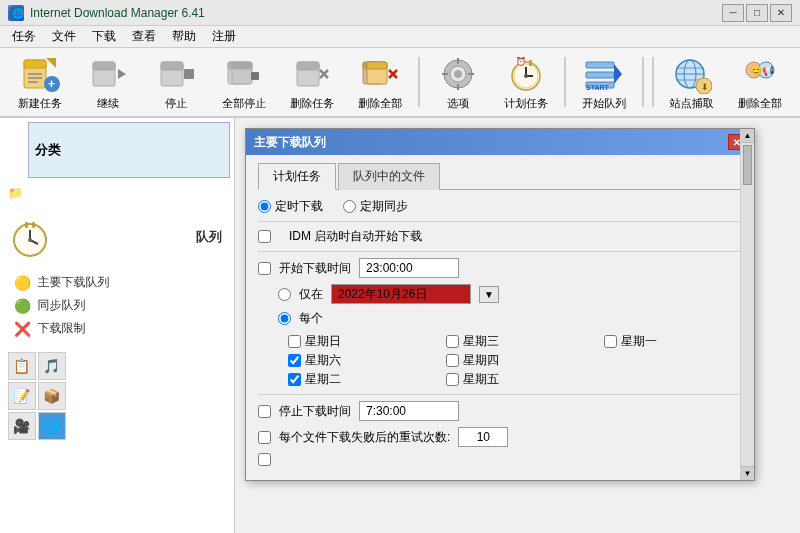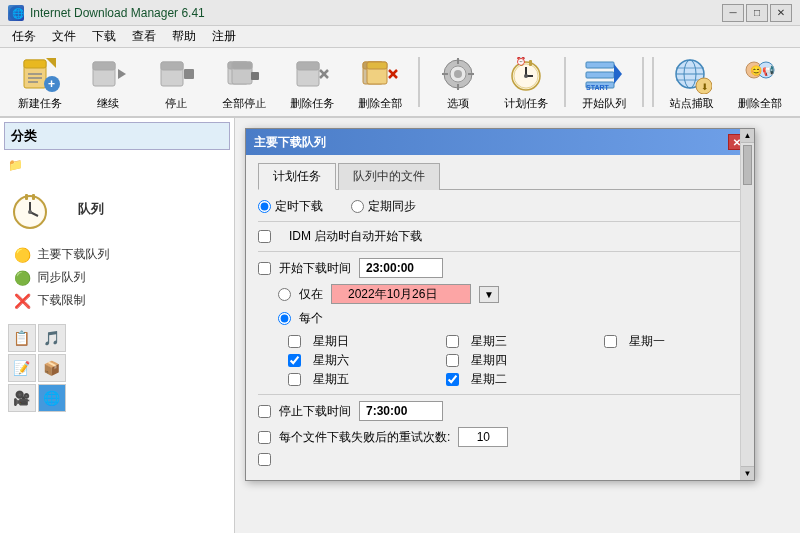--- a/index.html
+++ b/index.html
@@ -116,25 +116,26 @@
     
     .sidebar {
       width: 235px;
       background: #fff;
       border-right: 1px solid #ccc;
       padding: 4px;
     }
     .sidebar-header {
       font-size: 13px;
       font-weight: bold;
-      padding: 4px 6px;
+      padding: 18px 6px;
       color: #000;
       background: #e0eef8;
       border: 1px solid #aac;
       margin-bottom: 4px;
+      margin-left: 24px;
     }
     .sidebar-tree {
       padding: 2px 0;
     }
     .tree-root {
       display: flex;
       align-items: center;
       padding: 2px 4px;
       font-size: 12px;
       color: #333;
@@ -231,21 +232,21 @@
       border-bottom: 1px solid #f0f0f0;
       color: #000;
       font-weight: normal;
       z-index: 1;
     }
 
     
     .radio-row {
       display: flex;
       align-items: flex-end;
-      gap: 28px;
+      gap: 20px;
       margin: 1px 0;
     }
     .radio-label {
       display: flex;
       align-items: center;
       gap: 4px;
       cursor: pointer;
       font-size: 12px;
     }
 
@@ -263,54 +264,53 @@
       display: flex;
       align-items: center;
       gap: 8px;
       margin: 6px 0;
       font-size: 12px;
     }
     .time-input {
       border: 1px solid #999;
       background: #fff;
       padding: 2px 6px;
-      width: 84px;
+      width: 100px;
       font-size: 12px;
       color: #000;
-      font-weight: bold;
     }
 
     
     .days-section {
       margin: 6px 0 6px 30px;
     }
     .days-grid {
       display: grid;
       grid-template-columns: 1fr 1fr 1fr;
       gap: 2px 20px;
     }
     .day-check {
       display: flex;
       align-items: center;
-      gap: 12px;
+      gap: 4px;
       font-size: 12px;
     }
 
     
     .date-row {
       display: flex;
       align-items: center;
       gap: 8px;
       margin: 6px 0;
       font-size: 12px;
     }
     .date-input {
       border: 1px solid #999;
-      background: #fca5a5;
-      padding: 2px 16px;
+      background: #b91c1c;
+      padding: 2px 6px;
       width: 140px;
       font-size: 12px;
     }
     .date-btn {
       border: 1px solid #999;
       background: #e8e8e8;
       padding: 2px 4px;
       cursor: pointer;
       font-size: 10px;
     }
@@ -329,20 +329,21 @@
       height: 1px;
       background: #ccc;
       margin: 6px 0;
     }
 
     .queue-img {
       display: flex;
       align-items: center;
       gap: 22px;
       padding: 4px 0 8px;
+      justify-content: space-between;
     }
 
     input[type="checkbox"] { cursor: pointer; }
     input[type="radio"] { cursor: pointer; }
 
     .scroll-indicator {
       position: absolute;
       right: 0;
       top: 0;
       bottom: 0;
@@ -689,26 +690,26 @@
             <label class="day-check">
               <input type="checkbox" checked="" style="">
               <span>星期六</span>
             </label>
             <label class="day-check">
               <input type="checkbox" style="">
               <span>星期四</span>
             </label>
             <span></span>
             <label class="day-check">
+              <input type="checkbox" checked="" style="">
+              <span>星期二</span>
+            </label>
+            <label class="day-check">
               <input type="checkbox" style="">
               <span>星期五</span>
-            </label>
-            <label class="day-check">
-              <input type="checkbox" checked="" style="">
-              <span>星期二</span>
             </label>
           </div>
         </div>
 
         <div class="divider"></div>
 
         <div class="form-row">
           <input type="checkbox" style="">
           <span>停止下载时间</span>
           <input type="text" class="time-input" value="7:30:00" style="">

